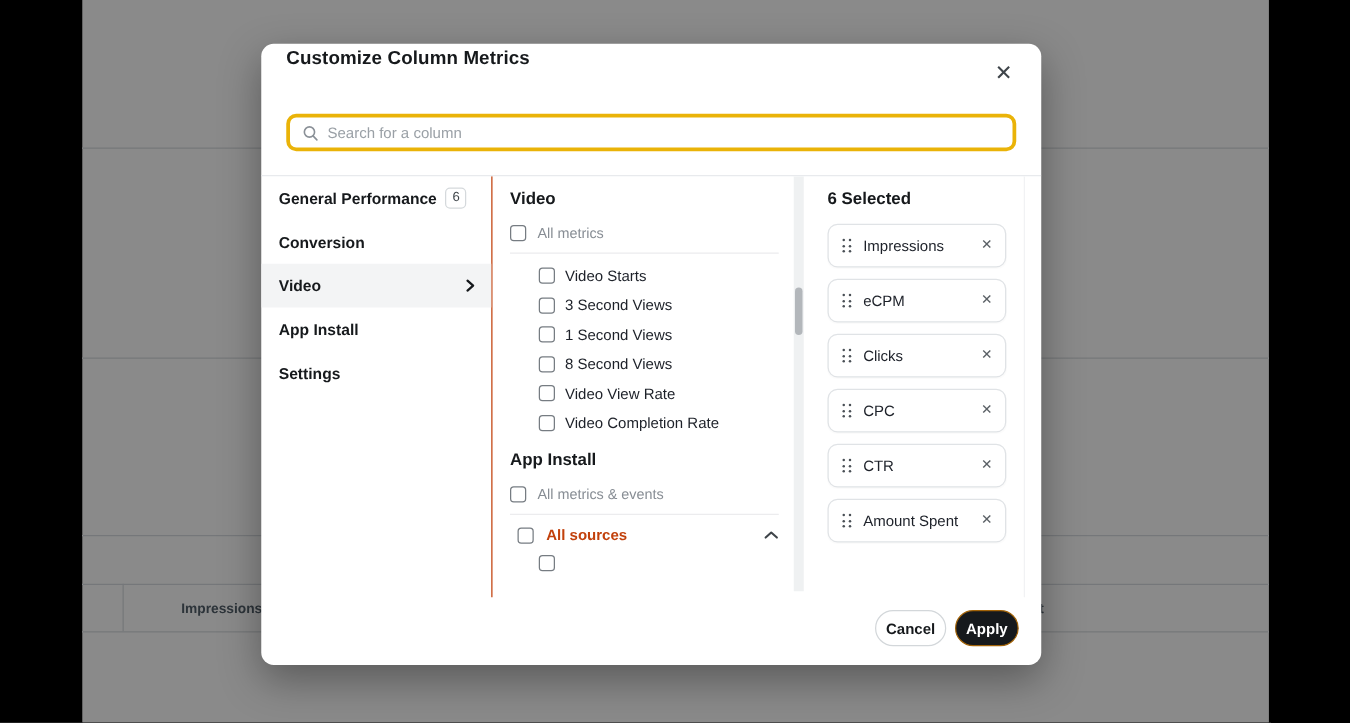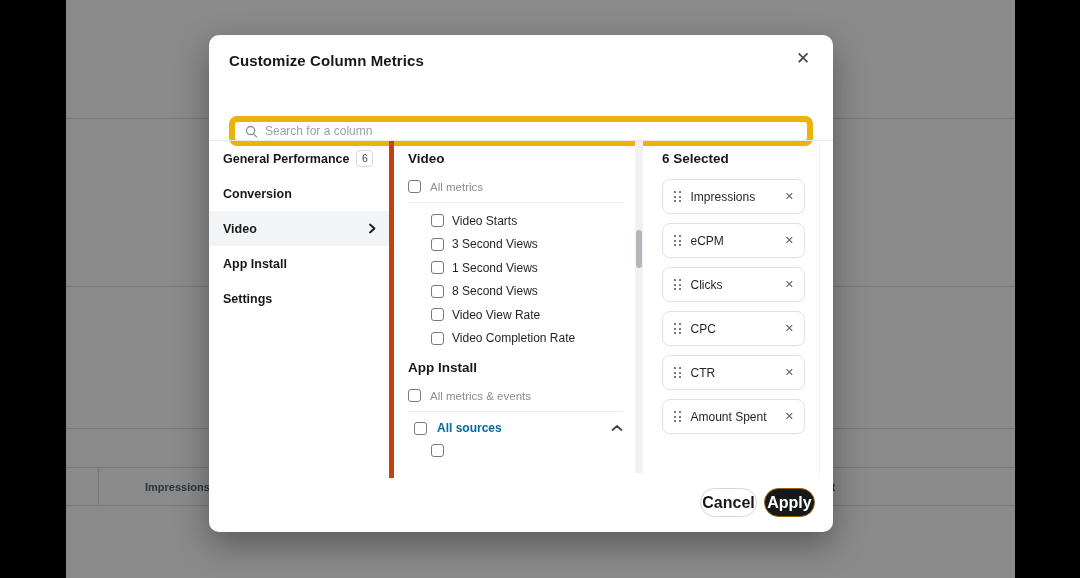--- a/index.html
+++ b/index.html
@@ -12,41 +12,41 @@
   .bg-hline { position:absolute; left:0; right:0; height:1px; background:#d9dde1; }
   .bg-vline { position:absolute; width:1px; background:#d9dde1; }
   .bg-th { position:absolute; font-size:11px; font-weight:bold; color:#53606b; }
   .overlay { position:absolute; left:66px; top:0; width:949px; height:578px;
              background:rgba(0,0,0,0.46); }
 
   
   .modal { position:absolute; left:209px; top:35px; width:624px; height:497px;
            background:#fff; border-radius:10px; box-shadow:0 12px 32px rgba(0,0,0,0.35);
            overflow:hidden; }
-  .modal-title { position:absolute; left:20px; top:17px; font-size:15px; font-weight:bold;
+  .modal-title { position:absolute; left:20px; top:3px; font-size:15px; font-weight:bold;
                  color:#16191c; letter-spacing:.1px; }
   .close-btn { position:absolute; right:18px; top:12px; width:24px; height:24px;
                font-size:17px; line-height:24px; text-align:center; color:#3f454a;
                cursor:pointer; font-weight:400; }
 
   .search-wrap { position:absolute; left:20px; top:56px; width:584px; height:30px;
-                 border:6px solid #eab308; border-radius:8px; display:flex;
-                 align-items:center; padding:0 10px; background:#fff;margin-top:25px; }
+                 border:3px solid #eab308; border-radius:8px; display:flex;
+                 align-items:center; padding:0 10px; background:#fff; }
   .search-wrap svg { flex:0 0 auto; margin-right:7px; }
   .search-input { border:none; outline:none; flex:1; font-size:12px; color:#16191c;
                   font-family:inherit; background:transparent; }
   .search-input::placeholder { color:#9aa0a6; }
 
   .head-divider { position:absolute; left:0; top:105px; width:624px; height:1px; background:#e8eaed; }
 
   .content { position:absolute; left:0; top:106px; width:624px; height:337px;
              display:flex; overflow:hidden; }
 
   
-  .nav { width:185px; border-right:5px solid #c2410c; flex:0 0 auto; }
+  .nav { width:185px; border-right:1px solid #c2410c; flex:0 0 auto; }
   .nav-item { height:35px; display:flex; align-items:center; padding:0 12px 0 14px;
               cursor:pointer; }
   .nav-item.selected { background:#f3f4f5; }
   .nav-label { font-size:12.5px; font-weight:bold; color:#16191c; }
   .nav-badge { margin-left:7px; min-width:17px; height:17px; padding:0 3px;
                border:1px solid #d5d9dc; border-radius:4px; font-size:10.5px;
                line-height:15px; text-align:center; color:#3f454a; background:#fff; }
   .nav-chevron { margin-left:auto; display:flex; }
 
   
@@ -59,21 +59,21 @@
   .all-row .cb { margin-right:9px; }
   .all-label { font-size:11.5px; color:#878d94; }
   .m-divider { width:215px; height:1px; background:#ececee; margin-top:9px; }
   .m-list { margin-top:6px; }
   .m-item { height:23.5px; padding-left:23px; }
   .m-item .cb { margin-right:8px; }
   .m-label { font-size:12px; color:#1d2129; }
   .sec2 { margin-top:10px; }
   .sources-row { margin-top:9px; width:215px; padding-left:6px; }
   .sources-row .cb { margin-right:10px; }
-  .sources-label { font-size:12px; font-weight:bold; color:#0369a1; }
+  .sources-label { font-size:12px; font-weight:bold; color:#c2410c; }
   .collapse-icon { margin-left:auto; display:flex; cursor:pointer; }
   .clipped-row { margin-top:9px; padding-left:23px; }
 
   .scroll-track { position:absolute; right:0; top:0; width:8px; height:332px; background:#eff1f2; }
   .scroll-thumb { position:absolute; right:1px; top:89px; width:6px; height:38px;
                   background:#b3b7bb; border-radius:3px; cursor:grab; }
 
   
   .selected-col { flex:1; position:relative; padding:10px 16px 0 19px; }
   .sel-heading { font-size:13.5px; font-weight:bold; color:#16191c; }
@@ -84,21 +84,21 @@
   .drag-dots { display:grid; grid-template-columns:repeat(2,2px); grid-gap:2.5px;
                margin-right:10px; cursor:grab; }
   .drag-dots i { width:2px; height:2px; border-radius:50%; background:#4a5056; }
   .chip-label { font-size:12px; color:#1d2129; }
   .chip-x { margin-left:auto; font-size:11px; color:#5b6166; cursor:pointer; line-height:1; }
 
   .right-faint-line { position:absolute; right:13px; top:0; bottom:0; width:1px; background:#f1f2f4; }
 
   
   .footer { position:absolute; right:18px; top:453px; display:flex; gap:7px; }
-  .btn { height:29px; border-radius:15px; font-size:16px; font-weight:bold;
+  .btn { height:29px; border-radius:15px; font-size:12px; font-weight:bold;
          display:flex; align-items:center; justify-content:center; cursor:pointer;
          font-family:inherit; }
   .btn-cancel { width:57px; background:#fff; border:1px solid #d3d7da; color:#16191c; }
   .btn-apply { width:51px; background:#16191c; border:1px solid #a16207; color:#fff; }
 </style>
 </head>
 <body>
 
 <div class="stage">
 

